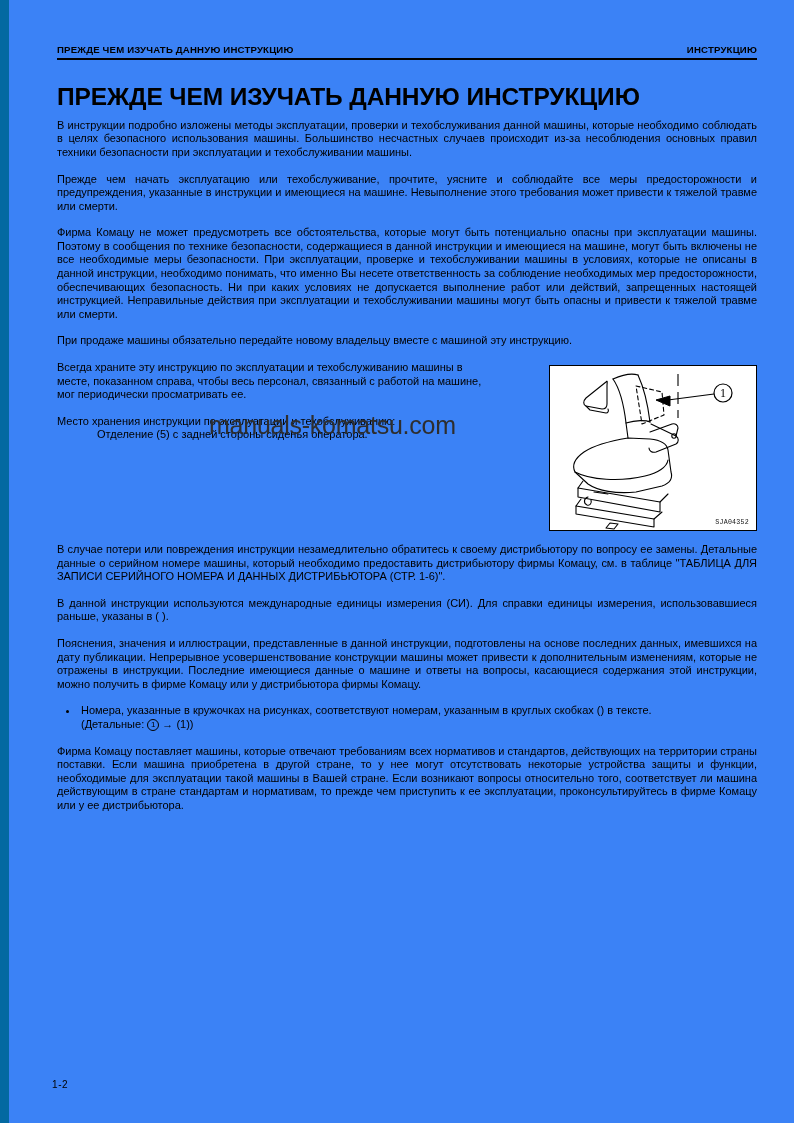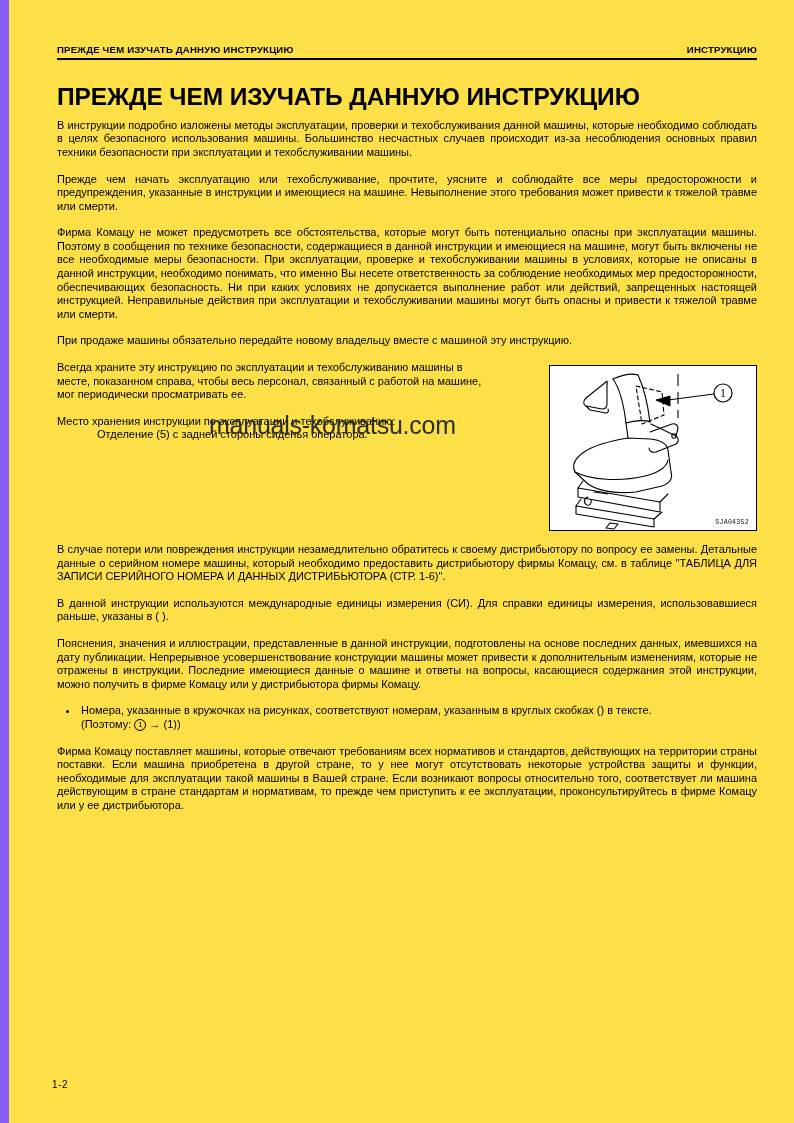--- a/index.html
+++ b/index.html
@@ -11,23 +11,23 @@
     width: 794px;
     height: 1123px;
     position: relative;
     font-family: "Liberation Sans", sans-serif;
     color: #000000;
     overflow: hidden;
   }
   .page {
     position: absolute;
     inset: 0;
-    background: #fde047;
+    background: #3b82f6;
     box-sizing: border-box;
-    border-left: 9px solid #8b5cf6;
+    border-left: 9px solid #0369a1;
   }
   .content {
     position: absolute;
     left: 48px;
     top: 44px;
     width: 700px;
   }
   
   .run-head {
     display: flex;
@@ -232,21 +232,21 @@
 
     <p class="body">В случае потери или повреждения инструкции незамедлительно обратитесь к своему дистрибьютору по вопросу ее замены. Детальные данные о серийном номере машины, который необходимо предоставить дистрибьютору фирмы Комацу, см. в таблице "ТАБЛИЦА ДЛЯ ЗАПИСИ СЕРИЙНОГО НОМЕРА И ДАННЫХ ДИСТРИБЬЮТОРА (СТР. 1-6)".</p>
     <p class="body">В данной инструкции используются международные единицы измерения (СИ). Для справки единицы измерения, использовавшиеся раньше, указаны в ( ).</p>
     <p class="body">Пояснения, значения и иллюстрации, представленные в данной инструкции, подготовлены на основе последних данных, имевшихся на дату публикации. Непрерывное усовершенствование конструкции машины может привести к дополнительным изменениям, которые не отражены в инструкции. Последние имеющиеся данные о машине и ответы на вопросы, касающиеся содержания этой инструкции, можно получить в фирме Комацу или у дистрибьютора фирмы Комацу.</p>
 
     <ul class="bullets">
       <li>
         <span class="dot"></span>
         <span>Номера, указанные в кружочках на рисунках, соответствуют номерам, указанным в круглых скобках () в тексте.</span>
         <div class="sub-line" style="padding-left:0">
-          <span>(Поэтому: </span><span class="circled">1</span><span> → (1))</span>
+          <span>(Детальные: </span><span class="circled">1</span><span> → (1))</span>
         </div>
       </li>
     </ul>
 
     <p class="body">Фирма Комацу поставляет машины, которые отвечают требованиям всех нормативов и стандартов, действующих на территории страны поставки. Если машина приобретена в другой стране, то у нее могут отсутствовать некоторые устройства защиты и функции, необходимые для эксплуатации такой машины в Вашей стране. Если возникают вопросы относительно того, соответствует ли машина действующим в стране стандартам и нормативам, то прежде чем приступить к ее эксплуатации, проконсультируйтесь в фирме Комацу или у ее дистрибьютора.</p>
 
   </div>
 
   <div class="footer">1-2</div>
 </div>

